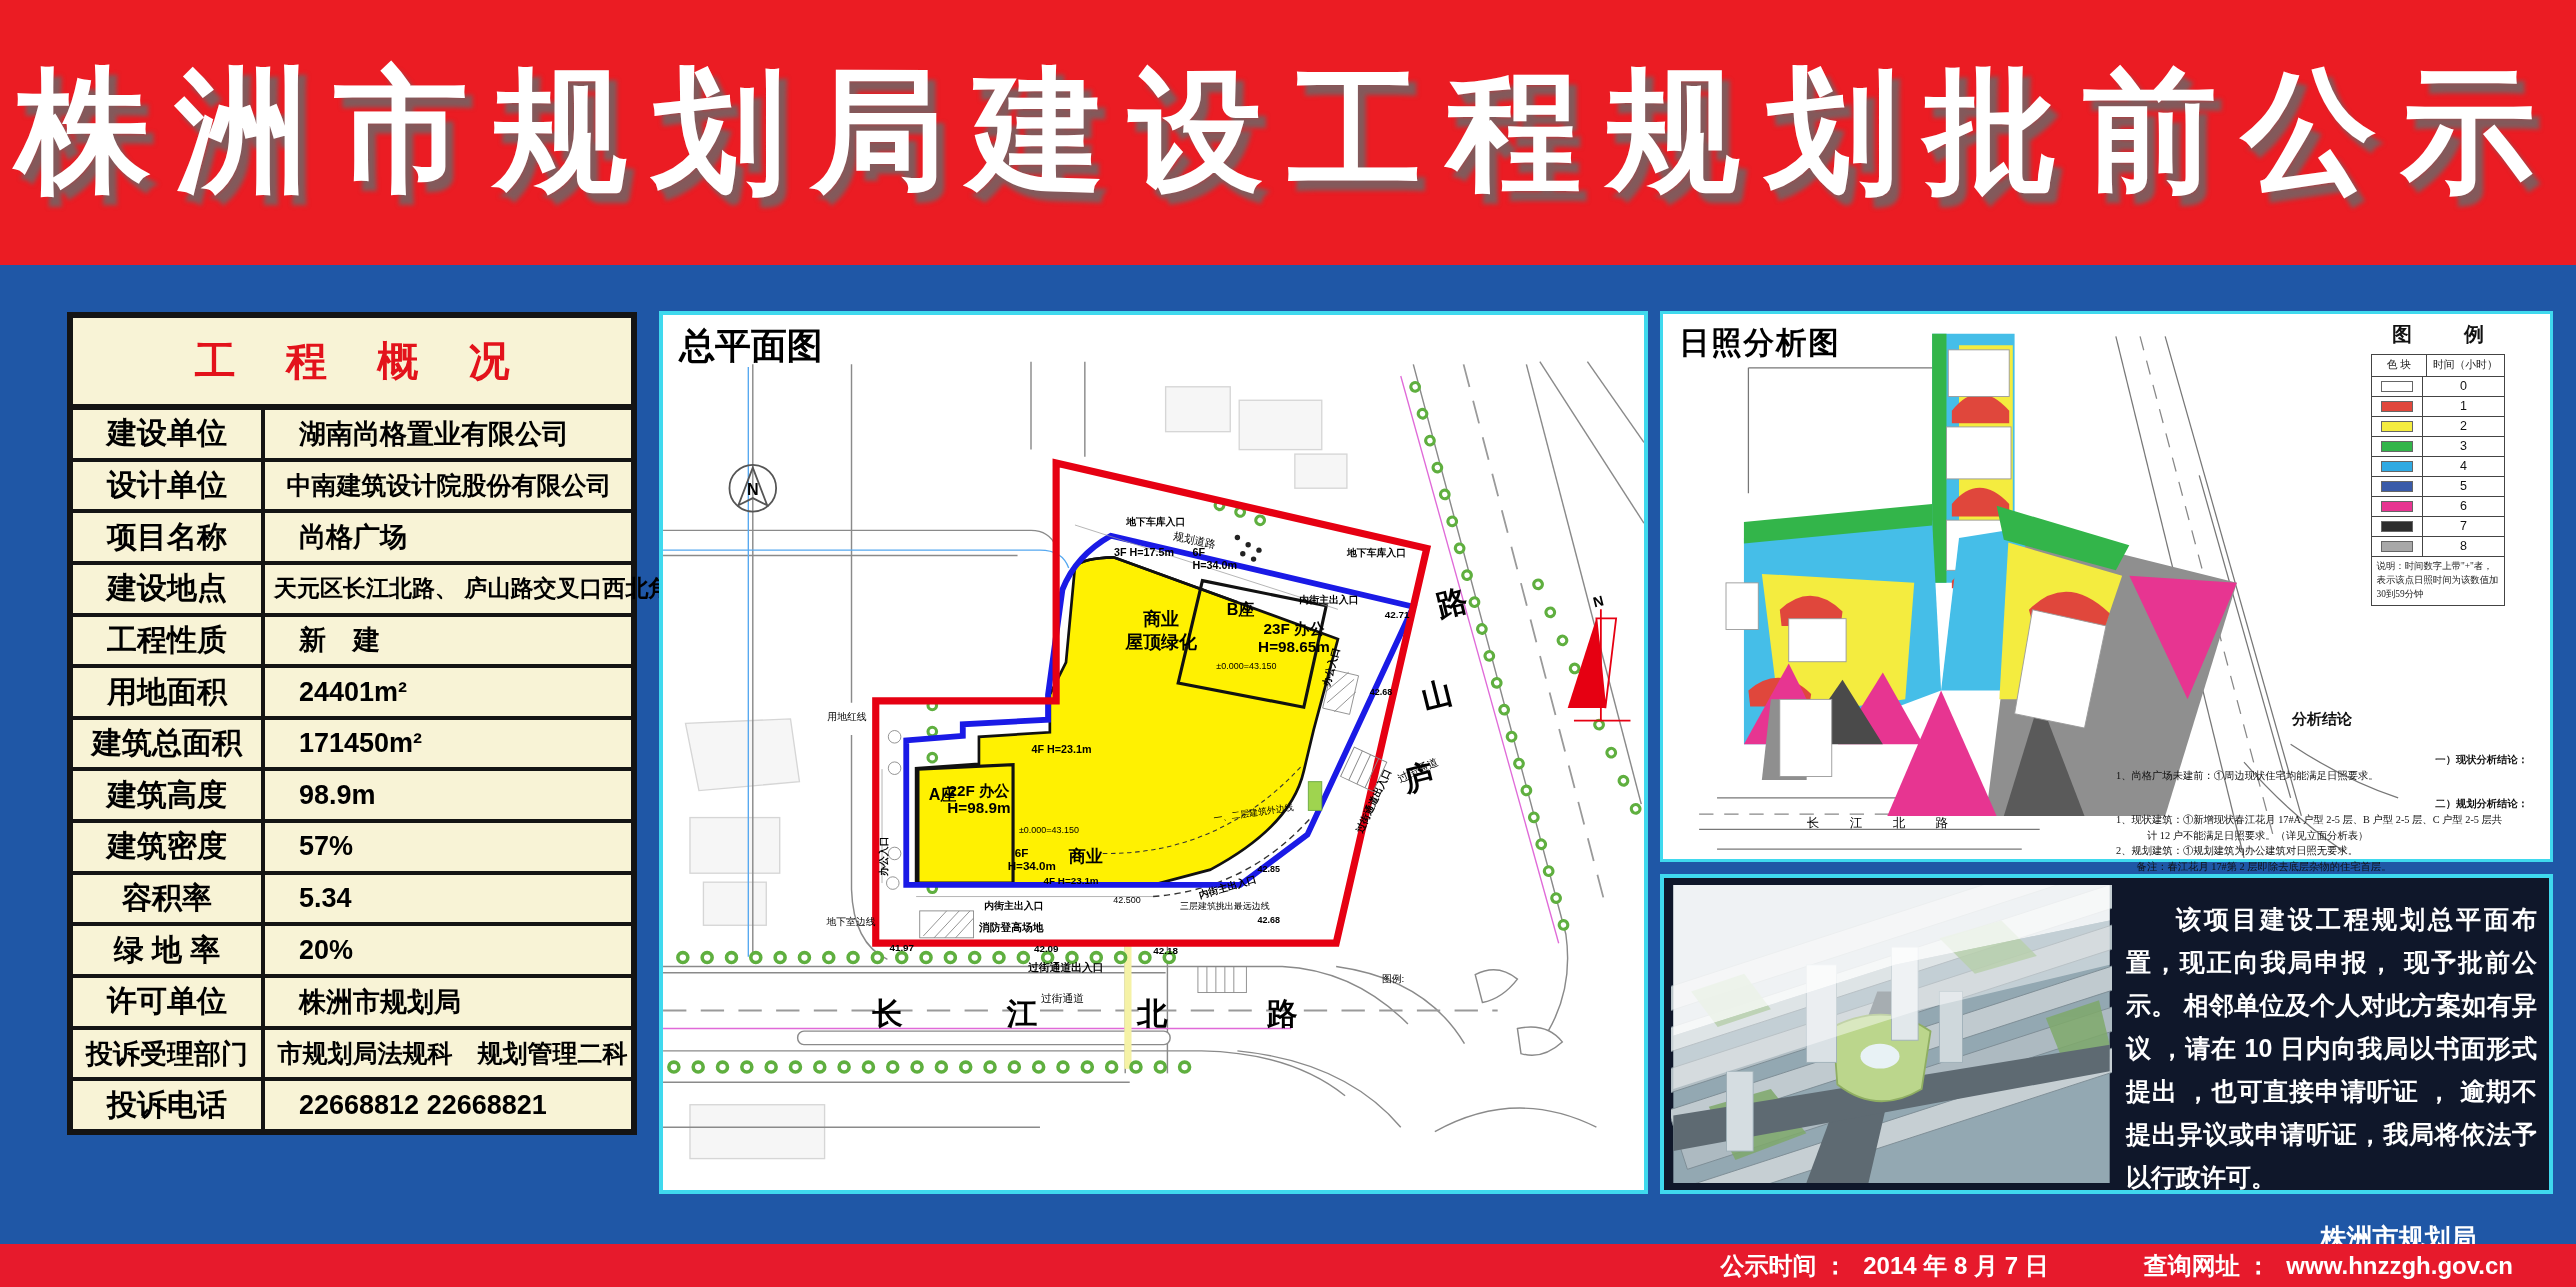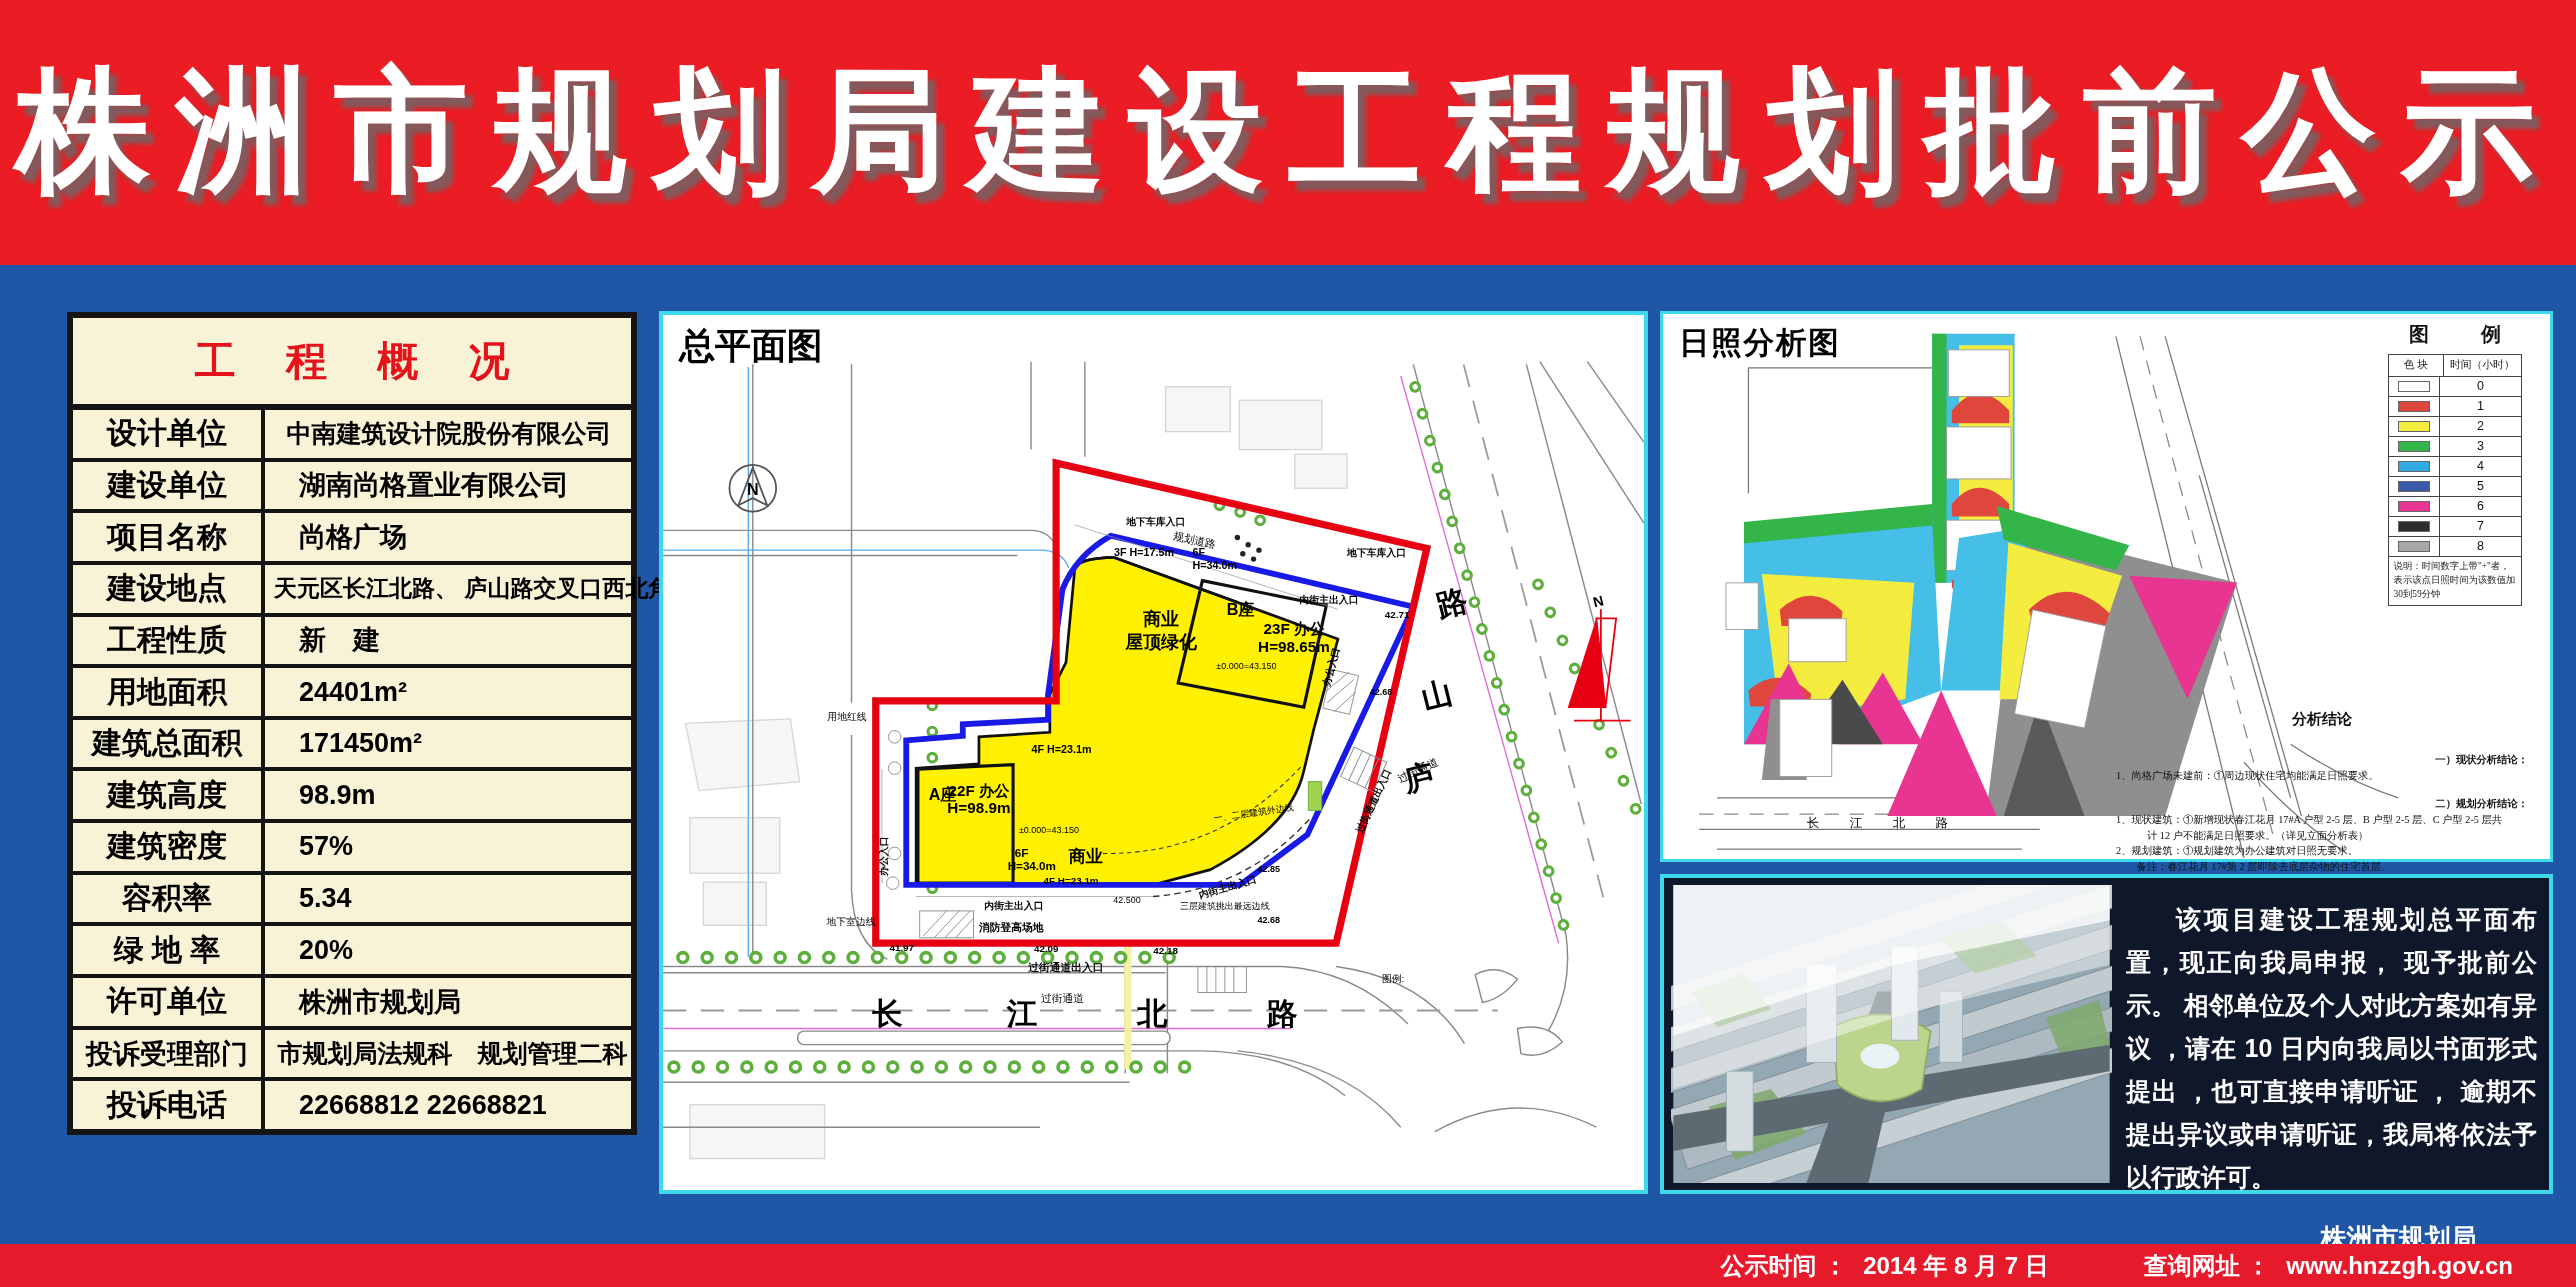--- a/index.html
+++ b/index.html
@@ -55,21 +55,21 @@
   
   .sunlight{
     position:absolute;left:1660px;top:311px;width:893px;height:551px;
     background:#ffffff;border:3.6px solid #3FD9EE;box-sizing:border-box;
   }
   .sun-title{
     position:absolute;left:16px;top:9px;font-size:30.5px;font-weight:bold;color:#000;
     letter-spacing:1.8px;z-index:3;
   }
   .sun-svg{position:absolute;left:0;top:0;width:886px;height:544px;}
-  .legend{position:absolute;left:725px;top:7.2px;width:134px;z-index:3;}
+  .legend{position:absolute;left:708px;top:7.2px;width:134px;z-index:3;}
   .legend-title{
     text-align:center;font-size:20px;font-weight:bold;letter-spacing:16px;padding-left:16px;
     font-family:"Liberation Serif",serif;color:#111;margin-bottom:5.4px;
   }
   .legend-table{border:1.8px solid #444;background:#fff;}
   .legend-head{display:flex;border-bottom:1.3px solid #444;font-family:"Liberation Serif",serif;}
   .lh{font-size:10.8px;padding:3.6px 1.8px;text-align:center;color:#222;}
   .lh1{width:50px;border-right:1.3px solid #444;flex:none;}
   .lh2{flex:1;}
   .lrow{display:flex;border-bottom:1.3px solid #444;height:19px;align-items:stretch;}
@@ -118,27 +118,27 @@
 </head>
 <body>
 
 <header class="banner">
   <h1>株洲市规划局建设工程规划批前公示</h1>
 </header>
 
 <section class="ptable">
   <div class="ptitle">工 程 概 况</div>
 
-<div class="trow" data-idx="1">
+<div class="trow" data-idx="0">
+      <div class="tlabel">建设单位</div>
+      <div class="tvalue">湖南尚格置业有限公司</div>
+    </div>
+    <div class="trow" data-idx="1">
       <div class="tlabel">设计单位</div>
       <div class="tvalue">中南建筑设计院股份有限公司</div>
-    </div>
-    <div class="trow" data-idx="0">
-      <div class="tlabel">建设单位</div>
-      <div class="tvalue">湖南尚格置业有限公司</div>
     </div>
     <div class="trow" data-idx="2">
       <div class="tlabel">项目名称</div>
       <div class="tvalue">尚格广场</div>
     </div>
     <div class="trow" data-idx="3">
       <div class="tlabel">建设地点</div>
       <div class="tvalue">天元区长江北路、 庐山路交叉口西北角</div>
     </div>
     <div class="trow" data-idx="4">

